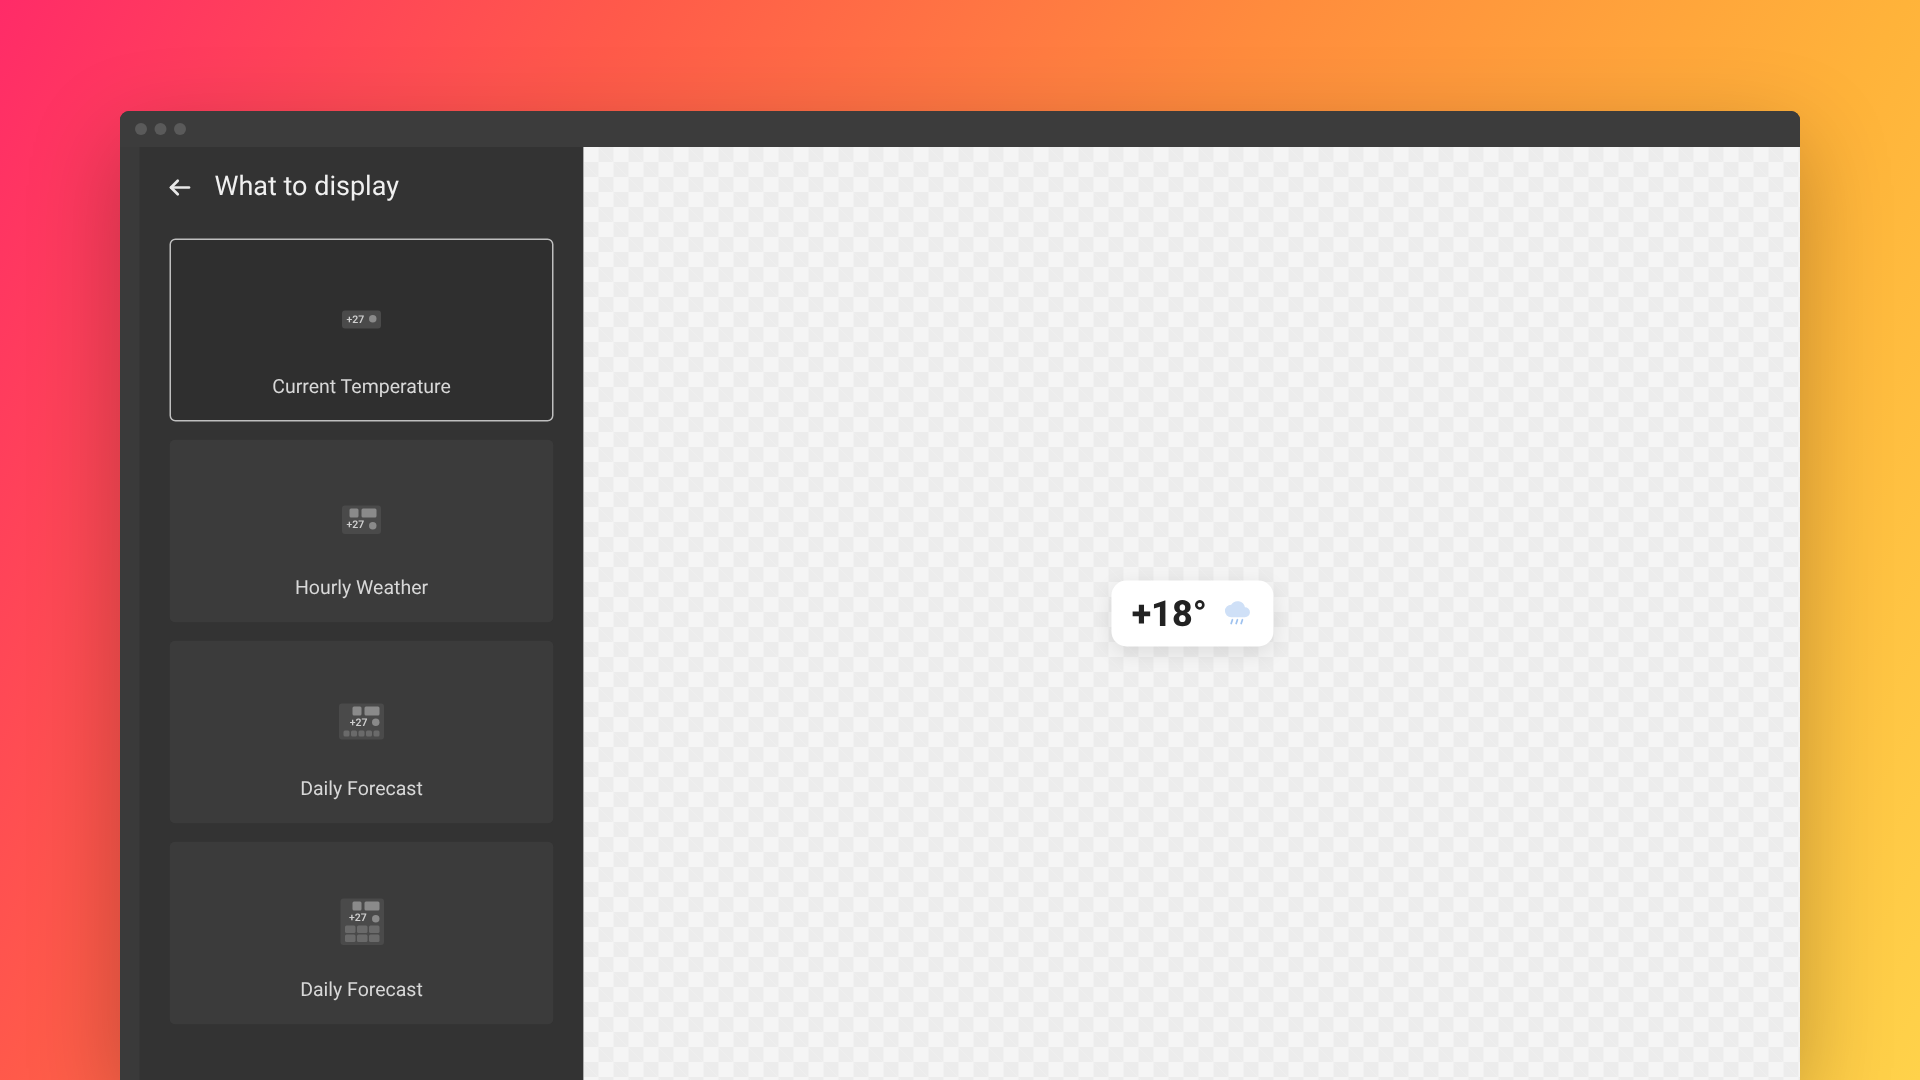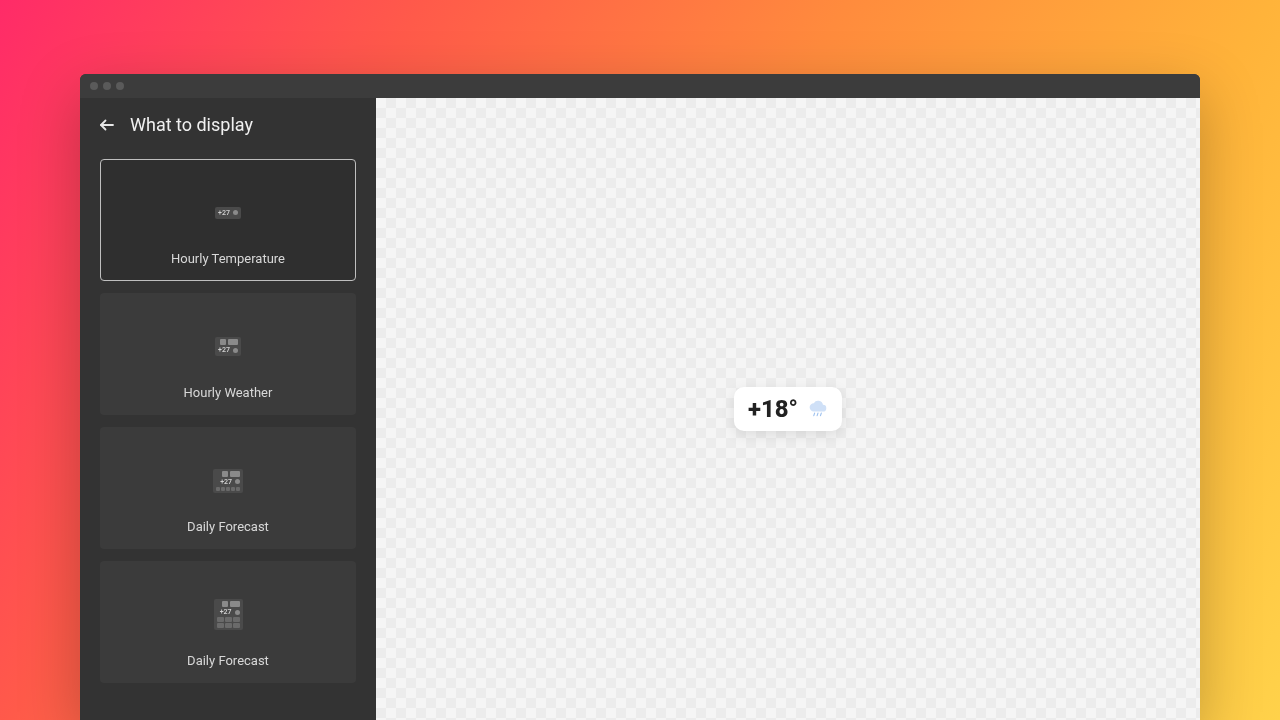--- a/index.html
+++ b/index.html
@@ -26,20 +26,21 @@
     display: flex;
     align-items: center;
     padding-left: 10px;
     gap: 5px;
   }
   .dot { width: 8px; height: 8px; border-radius: 50%; background: #5a5a5a; }
 
   .content {
     display: flex;
     height: calc(100% - 24px);
+    padding-left: 13px;
   }
 
   .sidebar {
     width: 296px;
     background: #333333;
     display: flex;
     flex-direction: column;
   }
 
   .sidebar-header {
@@ -170,21 +171,21 @@
 
         <div class="option-card selected">
           <div class="preview">
             <div class="mini">
               <div class="mini-row">
                 <span class="mini-temp">+27</span>
                 <span class="mini-dot"></span>
               </div>
             </div>
           </div>
-          <div class="label">Hourly Temperature</div>
+          <div class="label">Current Temperature</div>
         </div>
 
         <div class="option-card">
           <div class="preview">
             <div class="mini">
               <div class="mini-row" style="gap:2px;">
                 <span class="mini-icon"></span>
                 <span class="mini-icon" style="width:10px"></span>
               </div>
               <div class="mini-row">

